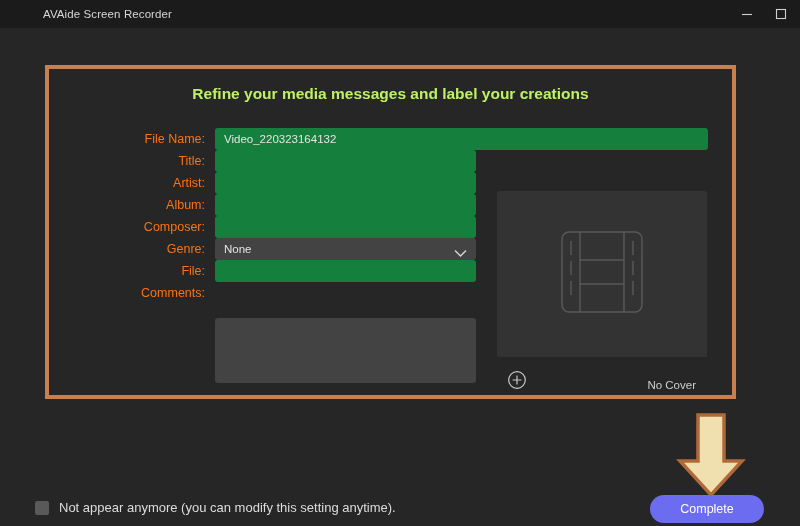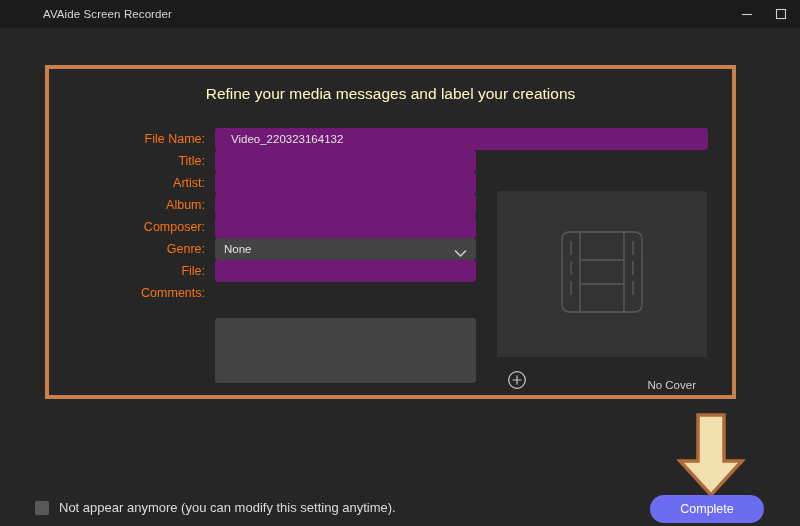--- a/index.html
+++ b/index.html
@@ -57,21 +57,22 @@
     pointer-events: none;
   }
 
   
   #panel-heading {
     position: absolute;
     left: 45px; top: 57px;
     width: 691px;
     text-align: center;
     font-size: 15.5px;
-    color: #fef9c3;
+    color: #bef264;
+    font-weight: bold;
   }
 
   
   #form-area {
     position: absolute;
     left: 0; top: 100px;
     width: 800px;
   }
   .form-row {
     position: absolute;
@@ -84,29 +85,29 @@
     text-align: right;
     font-size: 12.5px;
     color: #f97316;
     line-height: 22px;
     white-space: nowrap;
   }
   .field {
     position: absolute;
     left: 215px;
     width: 261px; height: 22px;
-    background: #701a75;
+    background: #15803d;
     border-radius: 3px;
     box-sizing: border-box;
     border: none;
     outline: none;
     font-family: "Liberation Sans", sans-serif;
     font-size: 11.5px;
     color: #e3e3e3;
-    padding: 0 16px;
+    padding: 0 9px;
     line-height: 22px;
   }
   .field.wide { width: 493px; }
   .field::placeholder { color: #7e7e7e; }
 
   #genre-wrap {
     position: absolute;
     left: 215px;
     width: 261px; height: 22px;
   }

